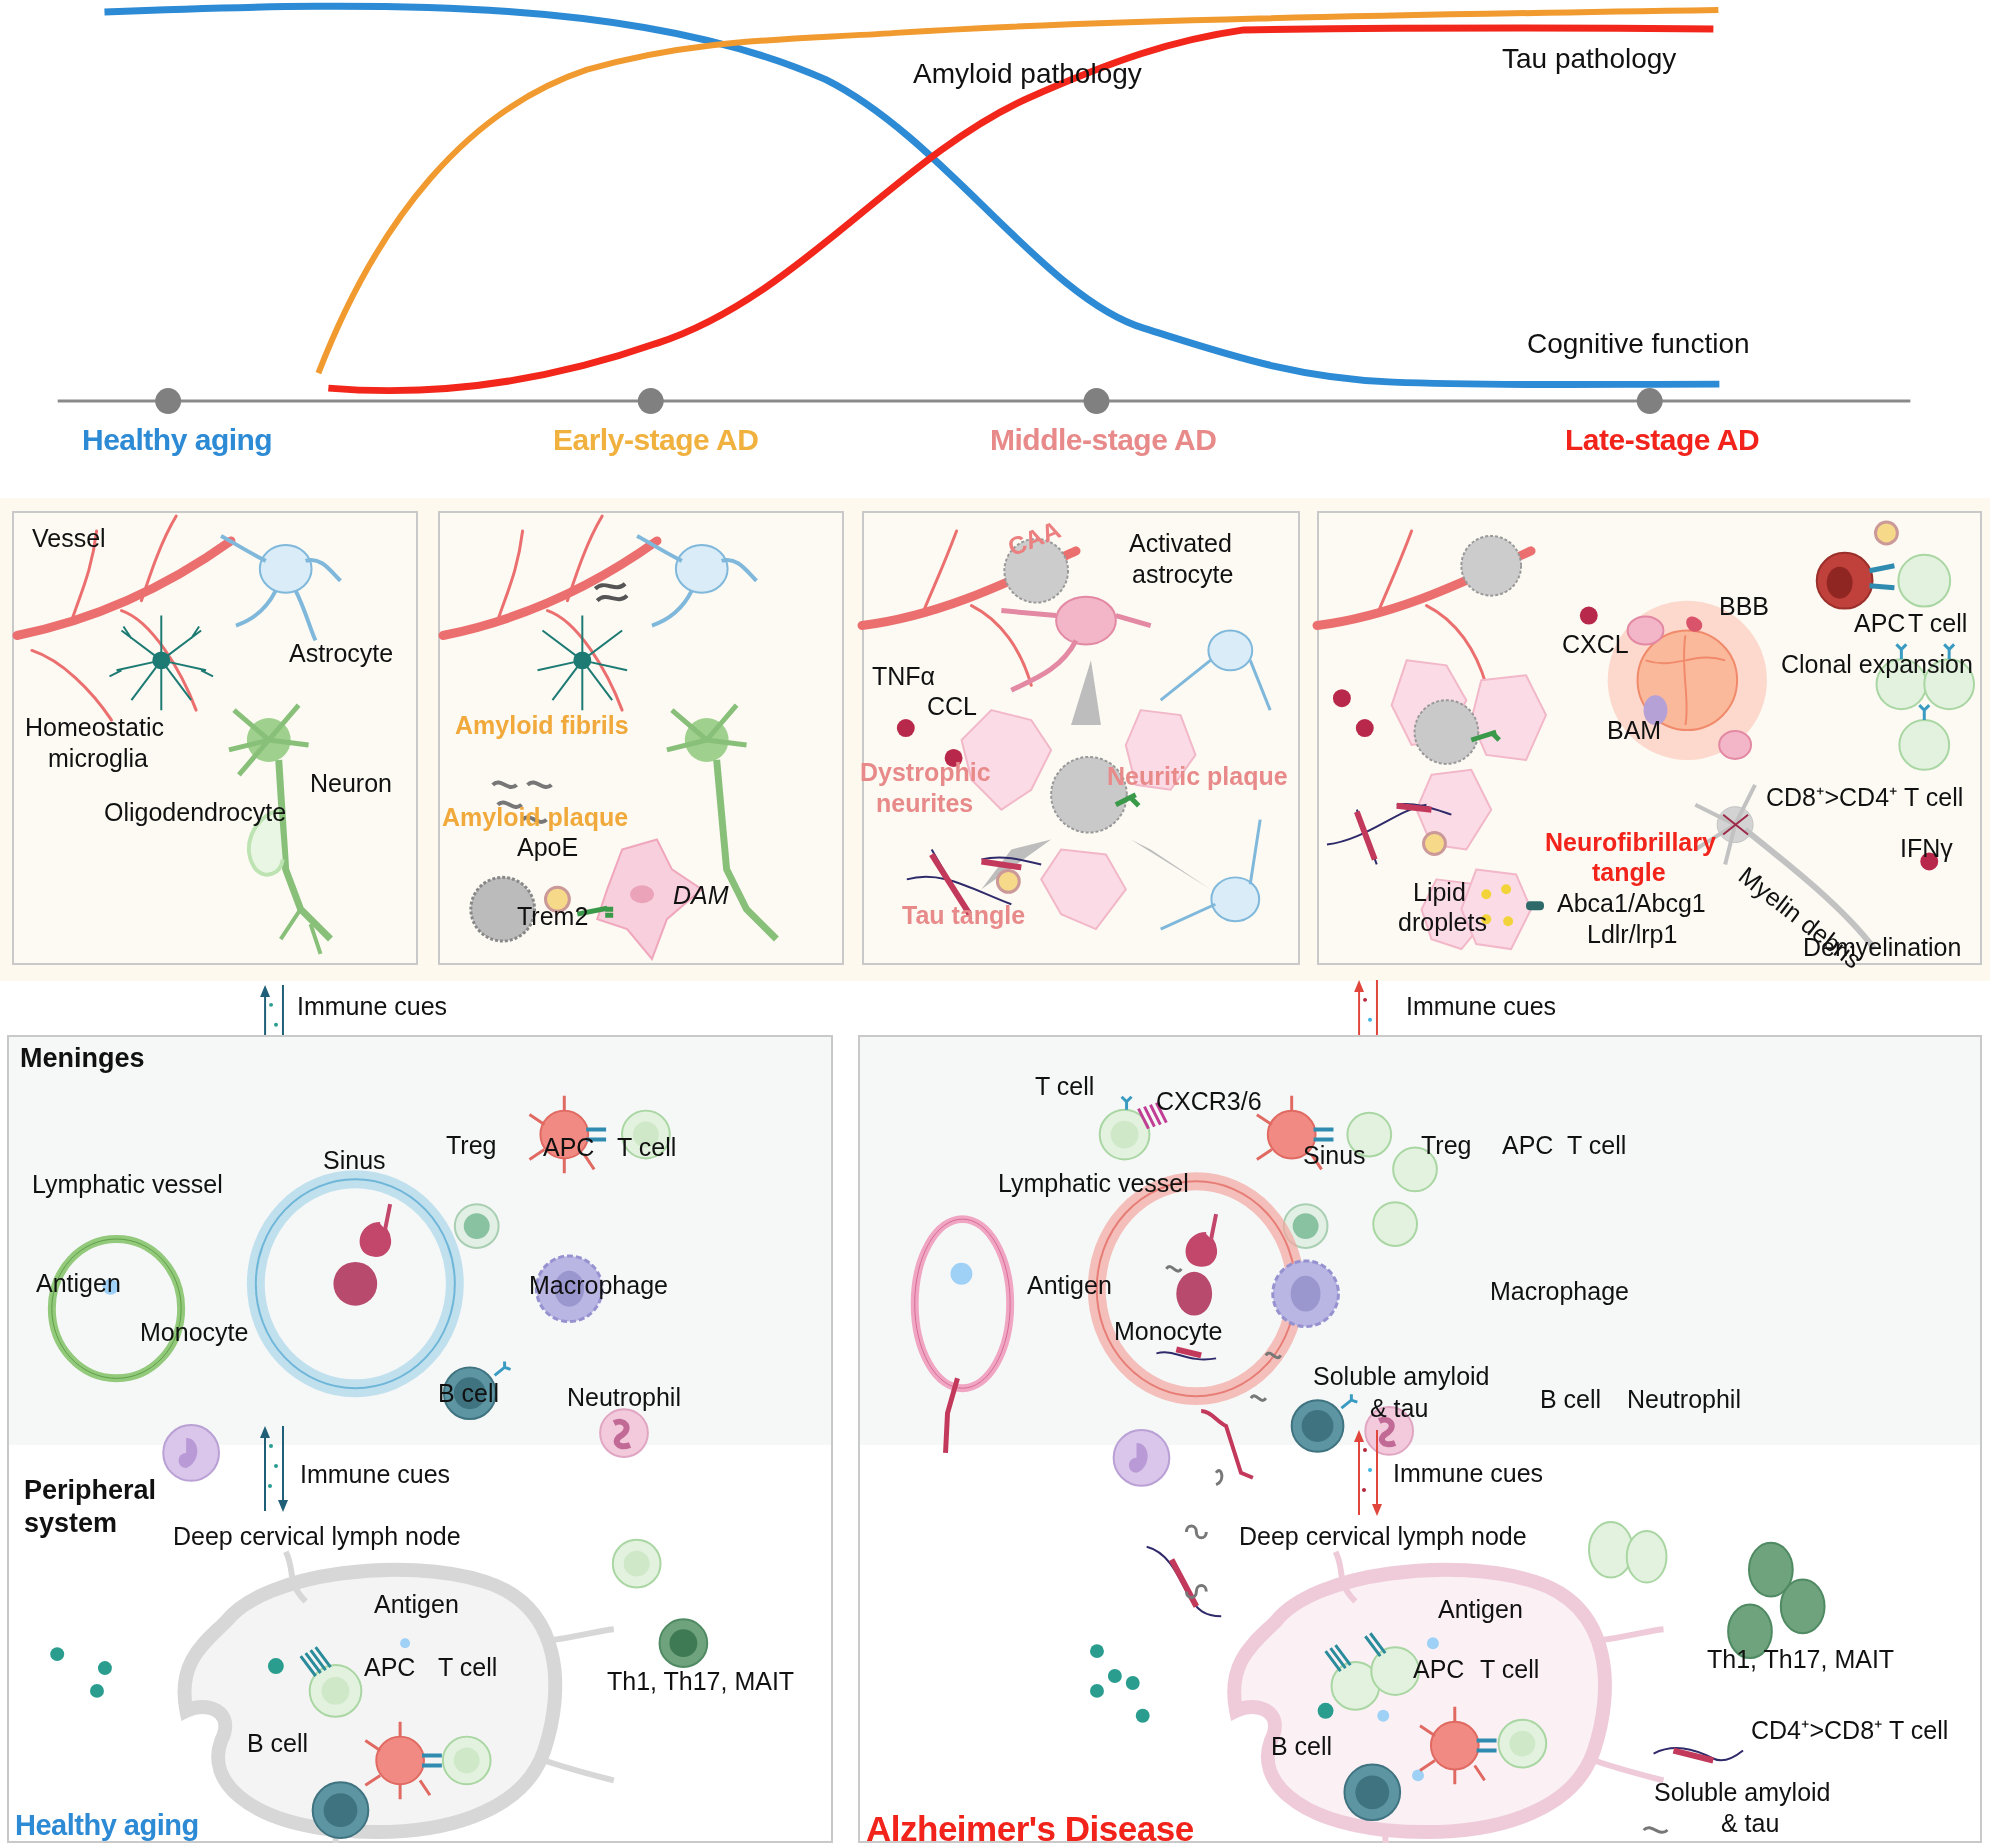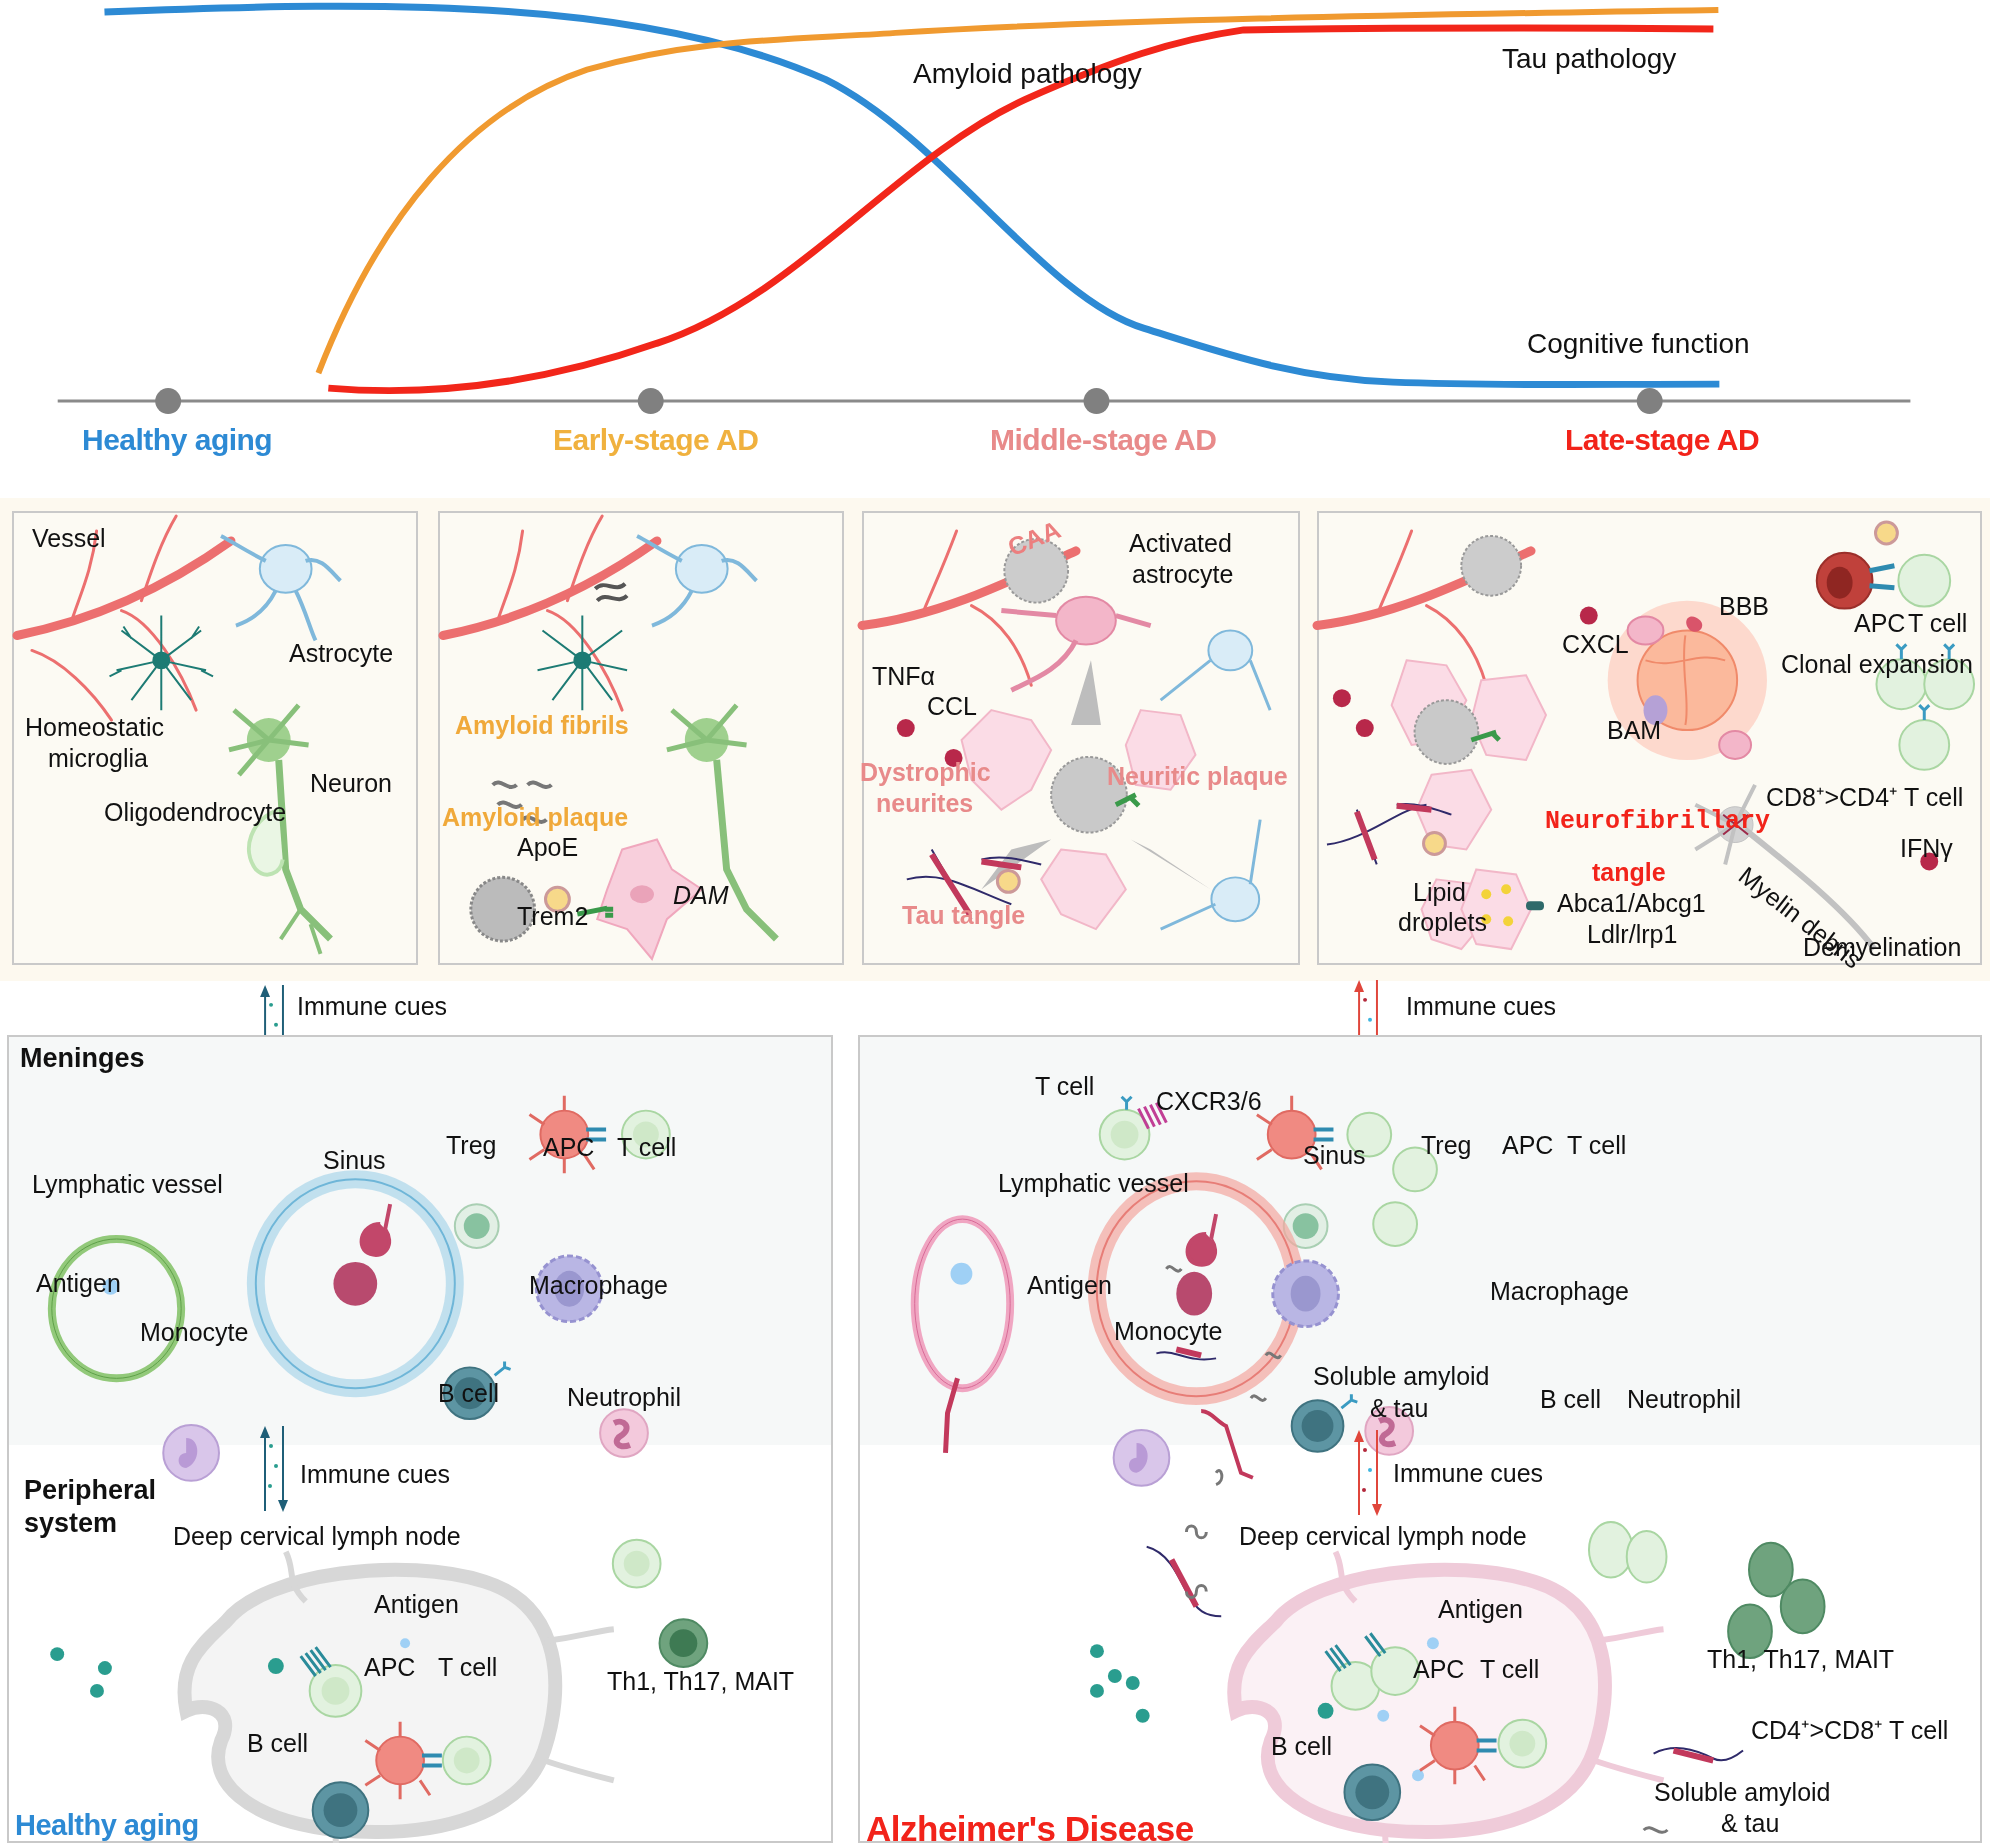--- a/index.html
+++ b/index.html
@@ -216,21 +216,21 @@
   </g>
   <circle cx="615" cy="352" r="9" fill="#b8284a"></circle>
 </svg>
 <div class="lbl" style="left:1562px;top:630px;">CXCL</div>
 <div class="lbl" style="left:1719px;top:592px;">BBB</div>
 <div class="lbl" style="left:1607px;top:716px;">BAM</div>
 <div class="lbl" style="left:1854px;top:609px;">APC</div>
 <div class="lbl" style="left:1908px;top:609px;">T cell</div>
 <div class="lbl" style="left:1781px;top:650px;">Clonal expansion</div>
 <div class="lbl" style="left:1766px;top:783px;">CD8⁺&gt;CD4⁺ T cell</div>
-<div class="lbl red" style="left:1545px;top:808px;font-family:Liberation Mono, monospace;">Neurofibrillary</div>
+<div class="lbl red" style="left:1545px;top:828px;">Neurofibrillary</div>
 <div class="lbl red" style="left:1592px;top:858px;">tangle</div>
 <div class="lbl" style="left:1900px;top:834px;">IFNγ</div>
 <div class="lbl" style="left:1751px;top:861px;transform:rotate(38deg);transform-origin:left top;">Myelin debris</div>
 <div class="lbl" style="left:1413px;top:878px;">Lipid</div>
 <div class="lbl" style="left:1398px;top:908px;">droplets</div>
 <div class="lbl" style="left:1557px;top:889px;">Abca1/Abcg1</div>
 <div class="lbl" style="left:1587px;top:920px;">Ldlr/lrp1</div>
 <div class="lbl" style="left:1803px;top:933px;">Demyelination</div>
 
 <svg width="40" height="149" style="left:257px;top:985px;" viewBox="0 0 40 150">

